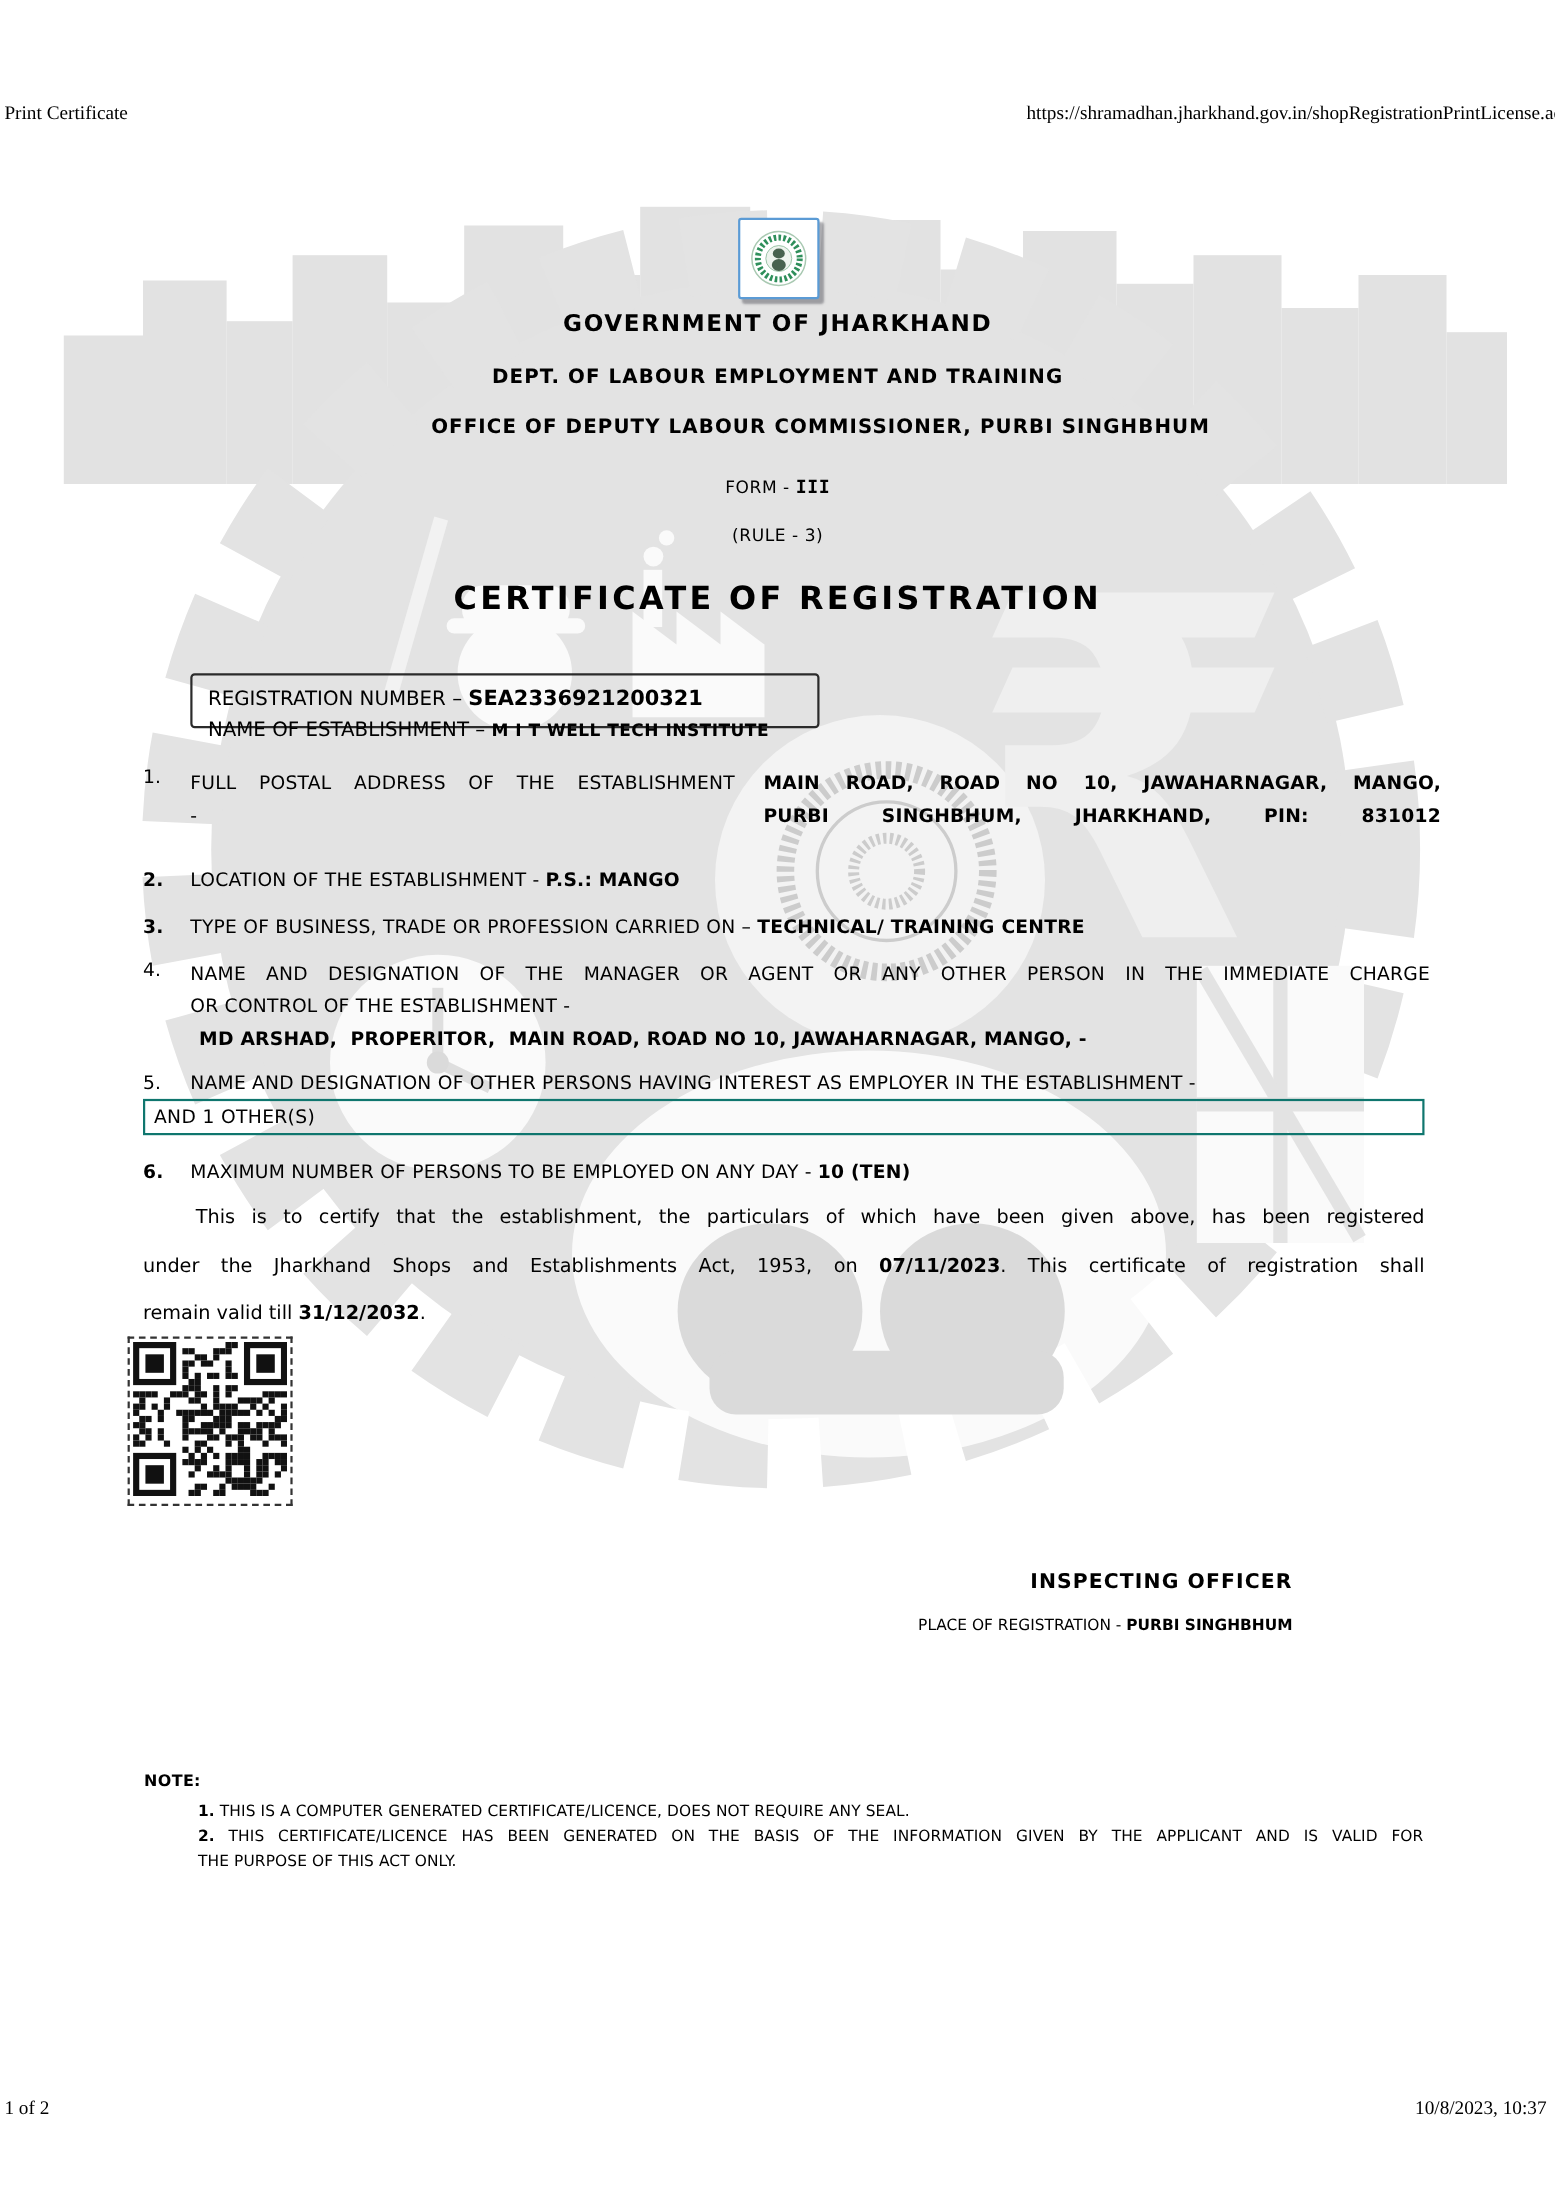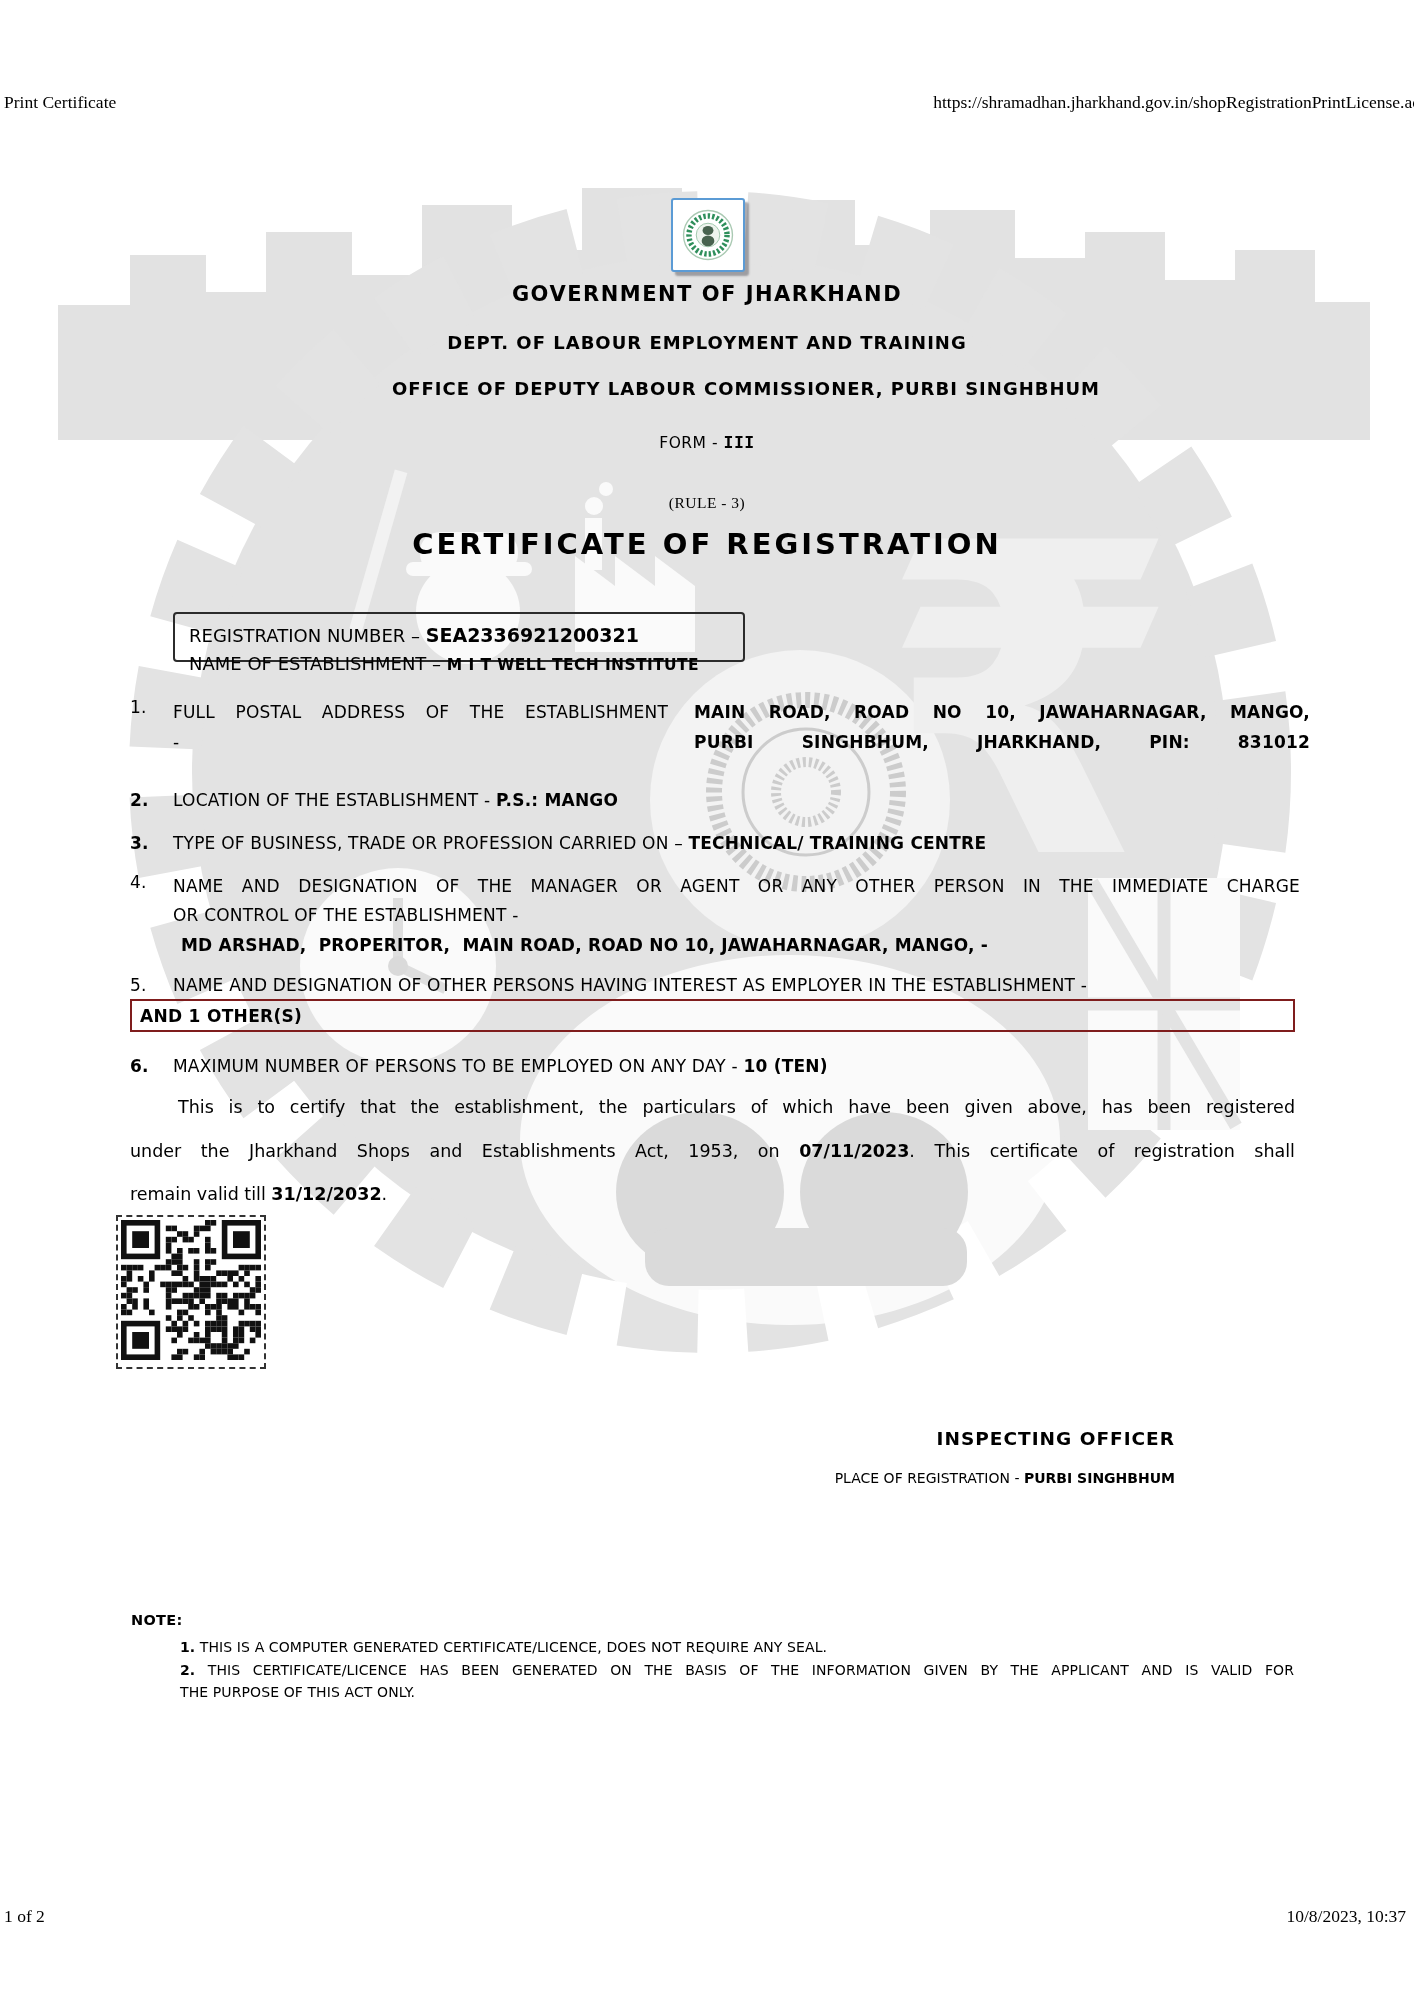--- a/index.html
+++ b/index.html
@@ -19,21 +19,21 @@
   .emblem{position:absolute;left:671px;top:198px;width:70px;height:70px;background:#fff;
           border:2px solid #5b9bd5;border-radius:3px;box-shadow:4px 4px 2px rgba(70,70,80,.45);
           display:flex;align-items:center;justify-content:center;}
   
   .cline{position:absolute;left:0;width:1414px;text-align:center;white-space:nowrap;}
   #h-gov{top:282px;font-size:21px;font-weight:bold;letter-spacing:1.5px;}
   #h-dept{top:332px;font-size:18px;font-weight:bold;letter-spacing:1px;}
   #h-office{top:378px;font-size:18px;font-weight:bold;letter-spacing:1px;margin-left:39px;}
   #h-form{top:433px;font-size:15.5px;letter-spacing:.5px;}
   #h-form b{font-family:"DejaVu Sans Mono",monospace;font-size:16.5px;}
-  #h-rule{top:494px;font-size:15.5px;letter-spacing:.5px;font-family:Liberation Serif, serif;}
+  #h-rule{top:478px;font-size:15.5px;letter-spacing:.5px;}
   #h-title{top:527px;font-size:29px;font-weight:bold;letter-spacing:3px;}
   
   .regbox{position:absolute;left:173px;top:612px;width:572px;height:50px;box-sizing:border-box;
           border:2px solid #2b2b2b;border-radius:4px;padding:7px 28px 0 14px;}
   .regline{font-size:18px;line-height:28px;white-space:nowrap;}
   .regline .num{font-weight:bold;font-size:19px;}
   .regline .nm{font-weight:bold;font-size:15.5px;letter-spacing:.4px;}
   
   .item{position:absolute;left:130px;width:1170px;font-size:17px;letter-spacing:.2px;}
   .item .no{position:absolute;left:0;top:0;}
@@ -46,22 +46,22 @@
   #item1 .addr div{text-align:justify;text-align-last:justify;line-height:30px;}
   #item2{top:790px;}
   #item3{top:833px;}
   #item4{top:872px;}
   #item4 .l1{text-align:justify;text-align-last:justify;line-height:29px;}
   #item4 .l2{line-height:29px;}
   #mgr-line{position:absolute;left:181px;top:935px;font-size:17px;font-weight:bold;
             white-space:pre-wrap;letter-spacing:.2px;}
   #item5{top:975px;}
   #others-box{position:absolute;left:130px;top:999px;width:1165px;height:33px;box-sizing:border-box;
-              border:2px solid #7f1d1d;display:flex;align-items:center;padding-left:8px;
-              font-size:17px;font-weight:bold;letter-spacing:.3px;}
+              border:2px solid #0f766e;display:flex;align-items:center;padding-left:8px;
+              font-size:17px;font-weight:normal;letter-spacing:.3px;}
   #item6{top:1056px;}
   .bv{font-weight:bold;}
   
   #certify{position:absolute;left:130px;top:1086px;width:1165px;font-size:17.5px;}
   #certify .pl{line-height:43.5px;}
   #certify .pl.j{text-align:justify;text-align-last:justify;}
   #certify .pl.ind{text-indent:48px;}
   
   #qr-box{position:absolute;left:116px;top:1215px;background:#fff;border:2px dashed #333;padding:3px;}
   

